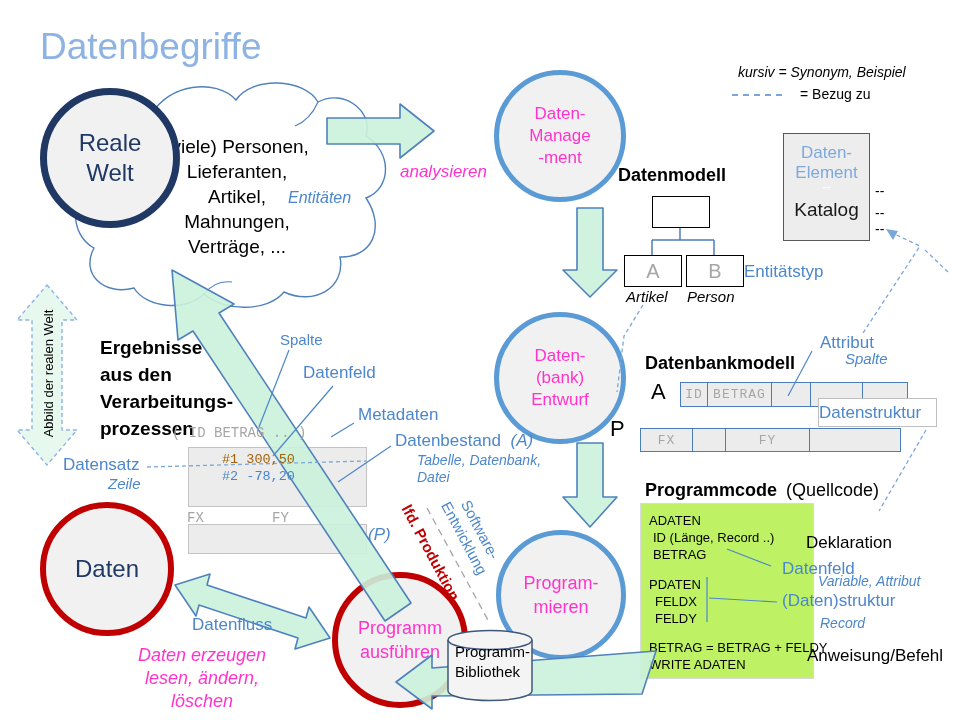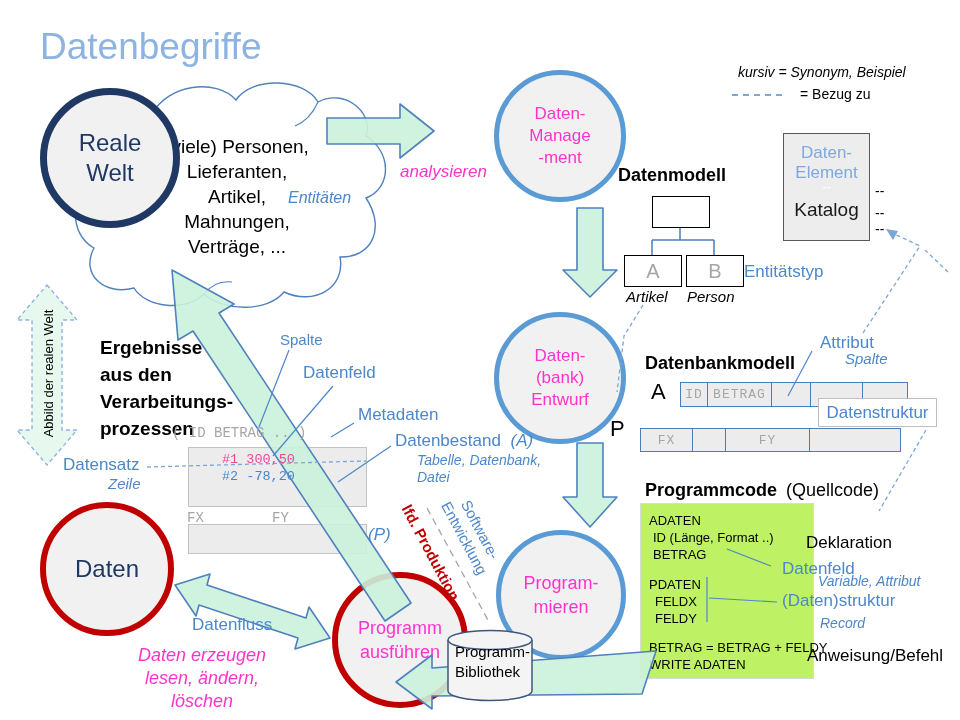--- a/index.html
+++ b/index.html
@@ -86,34 +86,34 @@
   </div>
   <div class="lbl" style="left:610px;top:416px;font-size:22px;">P</div>
   <div class="dbrow" style="left:640px;top:428px;height:24px;">
     <div class="dbcell" style="width:53px;">FX</div>
     <div class="dbcell" style="width:35px;"></div>
     <div class="dbcell" style="width:85px;">FY</div>
     <div class="dbcell" style="width:92px;"></div>
   </div>
   <div class="lbl blue" style="left:820px;top:333px;font-size:17px;">Attribut</div>
   <div class="lbl blue it" style="left:845px;top:350px;font-size:15px;">Spalte</div>
-  <div class="abs" style="left:818px;top:398px;width:117px;height:27px;background:#fff;border:1px solid #bfbfbf;display:flex;align-items:center;justify-content:center;">
+  <div class="abs" style="left:818px;top:398px;width:117px;height:27px;background:#fff;border:1px solid #bfbfbf;display:flex;align-items:center;">
     <span class="blue" style="font-size:17px;">Datenstruktur</span>
   </div>
 
   <div class="graybox" style="left:188px;top:447px;width:177px;height:58px;"></div>
   <div class="graybox" style="left:188px;top:524px;width:177px;height:28px;"></div>
 
   <div class="lbl" style="left:645px;top:480px;font-size:18px;">
     <span class="b">Programmcode</span>
     <span style="margin-left:4px;text-align:center;">(Quellcode)</span>
   </div>
   <div class="abs" style="left:640px;top:503px;width:172px;height:174px;background:#bef264;border:1px solid #d9d9d9;font-size:13px;">
     <div class="lbl" style="left:8px;top:10px;">ADATEN</div>
-    <div class="lbl" style="left:12px;top:27px;">ID  (Länge,  Format ..)</div>
+    <div class="lbl" style="left:12px;top:27px;">ID  (Länge,  Record ..)</div>
     <div class="lbl" style="left:12px;top:44px;">BETRAG</div>
     <div class="lbl" style="left:8px;top:74px;">PDATEN</div>
     <div class="lbl" style="left:14px;top:91px;">FELDX</div>
     <div class="lbl" style="left:14px;top:108px;">FELDY</div>
     <div class="lbl" style="left:8px;top:137px;">BETRAG  = BETRAG   + FELDY</div>
     <div class="lbl" style="left:8px;top:154px;">WRITE ADATEN</div>
   </div>
 
   <div class="circle navyc" style="left:40px;top:88px;width:126px;height:126px;">
     <div class="navy" style="font-size:24px;line-height:30px;">Reale</div>
@@ -194,21 +194,21 @@
   <div class="lbl blue" style="left:303px;top:363px;font-size:17px;">Datenfeld</div>
   <div class="lbl blue" style="left:358px;top:405px;font-size:17px;">Metadaten</div>
   <div class="lbl blue" style="left:395px;top:431px;font-size:17px;">
     <span>Datenbestand</span>
     <span class="it" style="margin-left:5px;">(A)</span>
   </div>
   <div class="lbl blue it" style="left:417px;top:452px;font-size:14px;">Tabelle, Datenbank,</div>
   <div class="lbl blue it" style="left:417px;top:469px;font-size:14px;">Datei</div>
 
   <div class="lbl mono gray" style="left:172px;top:425px;font-size:14px;">( ID  BETRAG  .. )</div>
-  <div class="lbl mono" style="left:222px;top:452px;font-size:13.5px;color:#ec4899;">#1  300,50</div>
+  <div class="lbl mono" style="left:222px;top:452px;font-size:13.5px;color:#a16207;">#1  300,50</div>
   <div class="lbl mono" style="left:222px;top:469px;font-size:13.5px;color:#4a86c8;">#2  -78,20</div>
   <div class="lbl mono gray" style="left:187px;top:510px;font-size:14px;">FX</div>
   <div class="lbl mono gray" style="left:272px;top:510px;font-size:14px;">FY</div>
   <div class="lbl blue it" style="left:368px;top:525px;font-size:17px;">(P)</div>
 
   <div class="lbl blue" style="left:63px;top:455px;font-size:17px;">Datensatz</div>
   <div class="lbl blue it" style="left:108px;top:475px;font-size:15px;">Zeile</div>
 
   <div class="lbl blue" style="left:192px;top:615px;font-size:17px;">Datenfluss</div>
   <div class="abs pink it" style="left:112px;top:644px;width:180px;text-align:center;font-size:18px;line-height:23px;">

